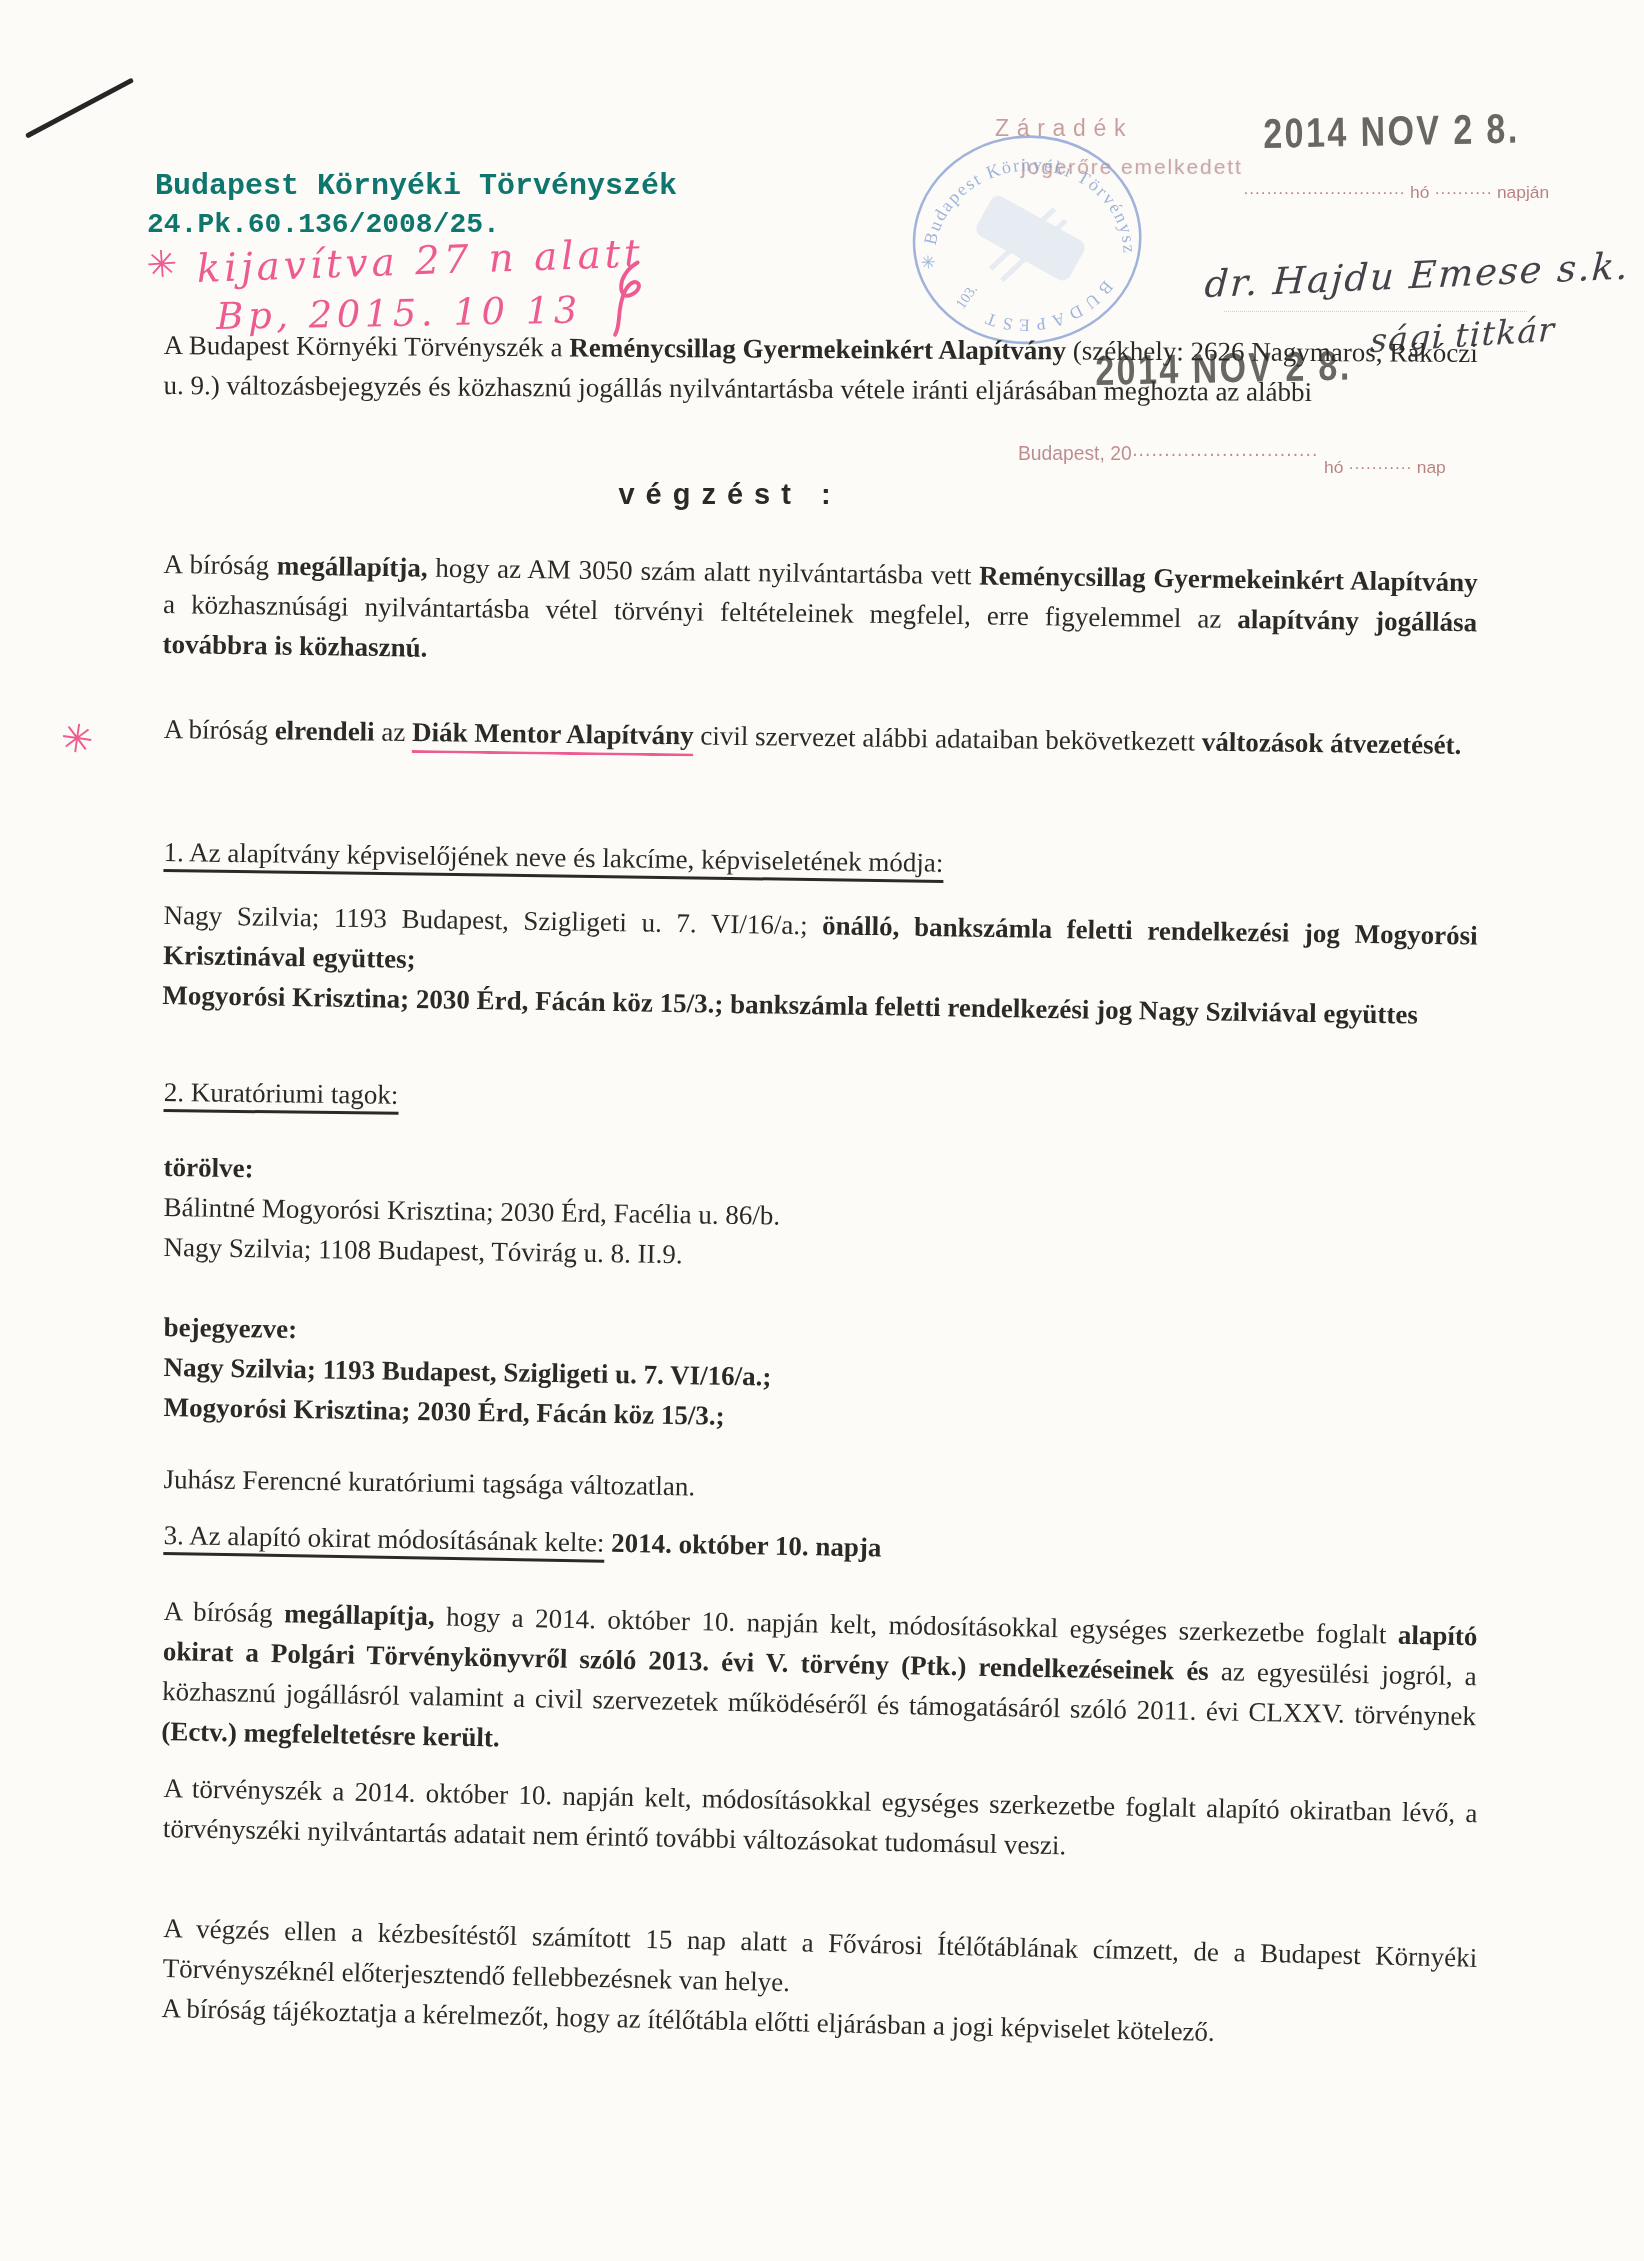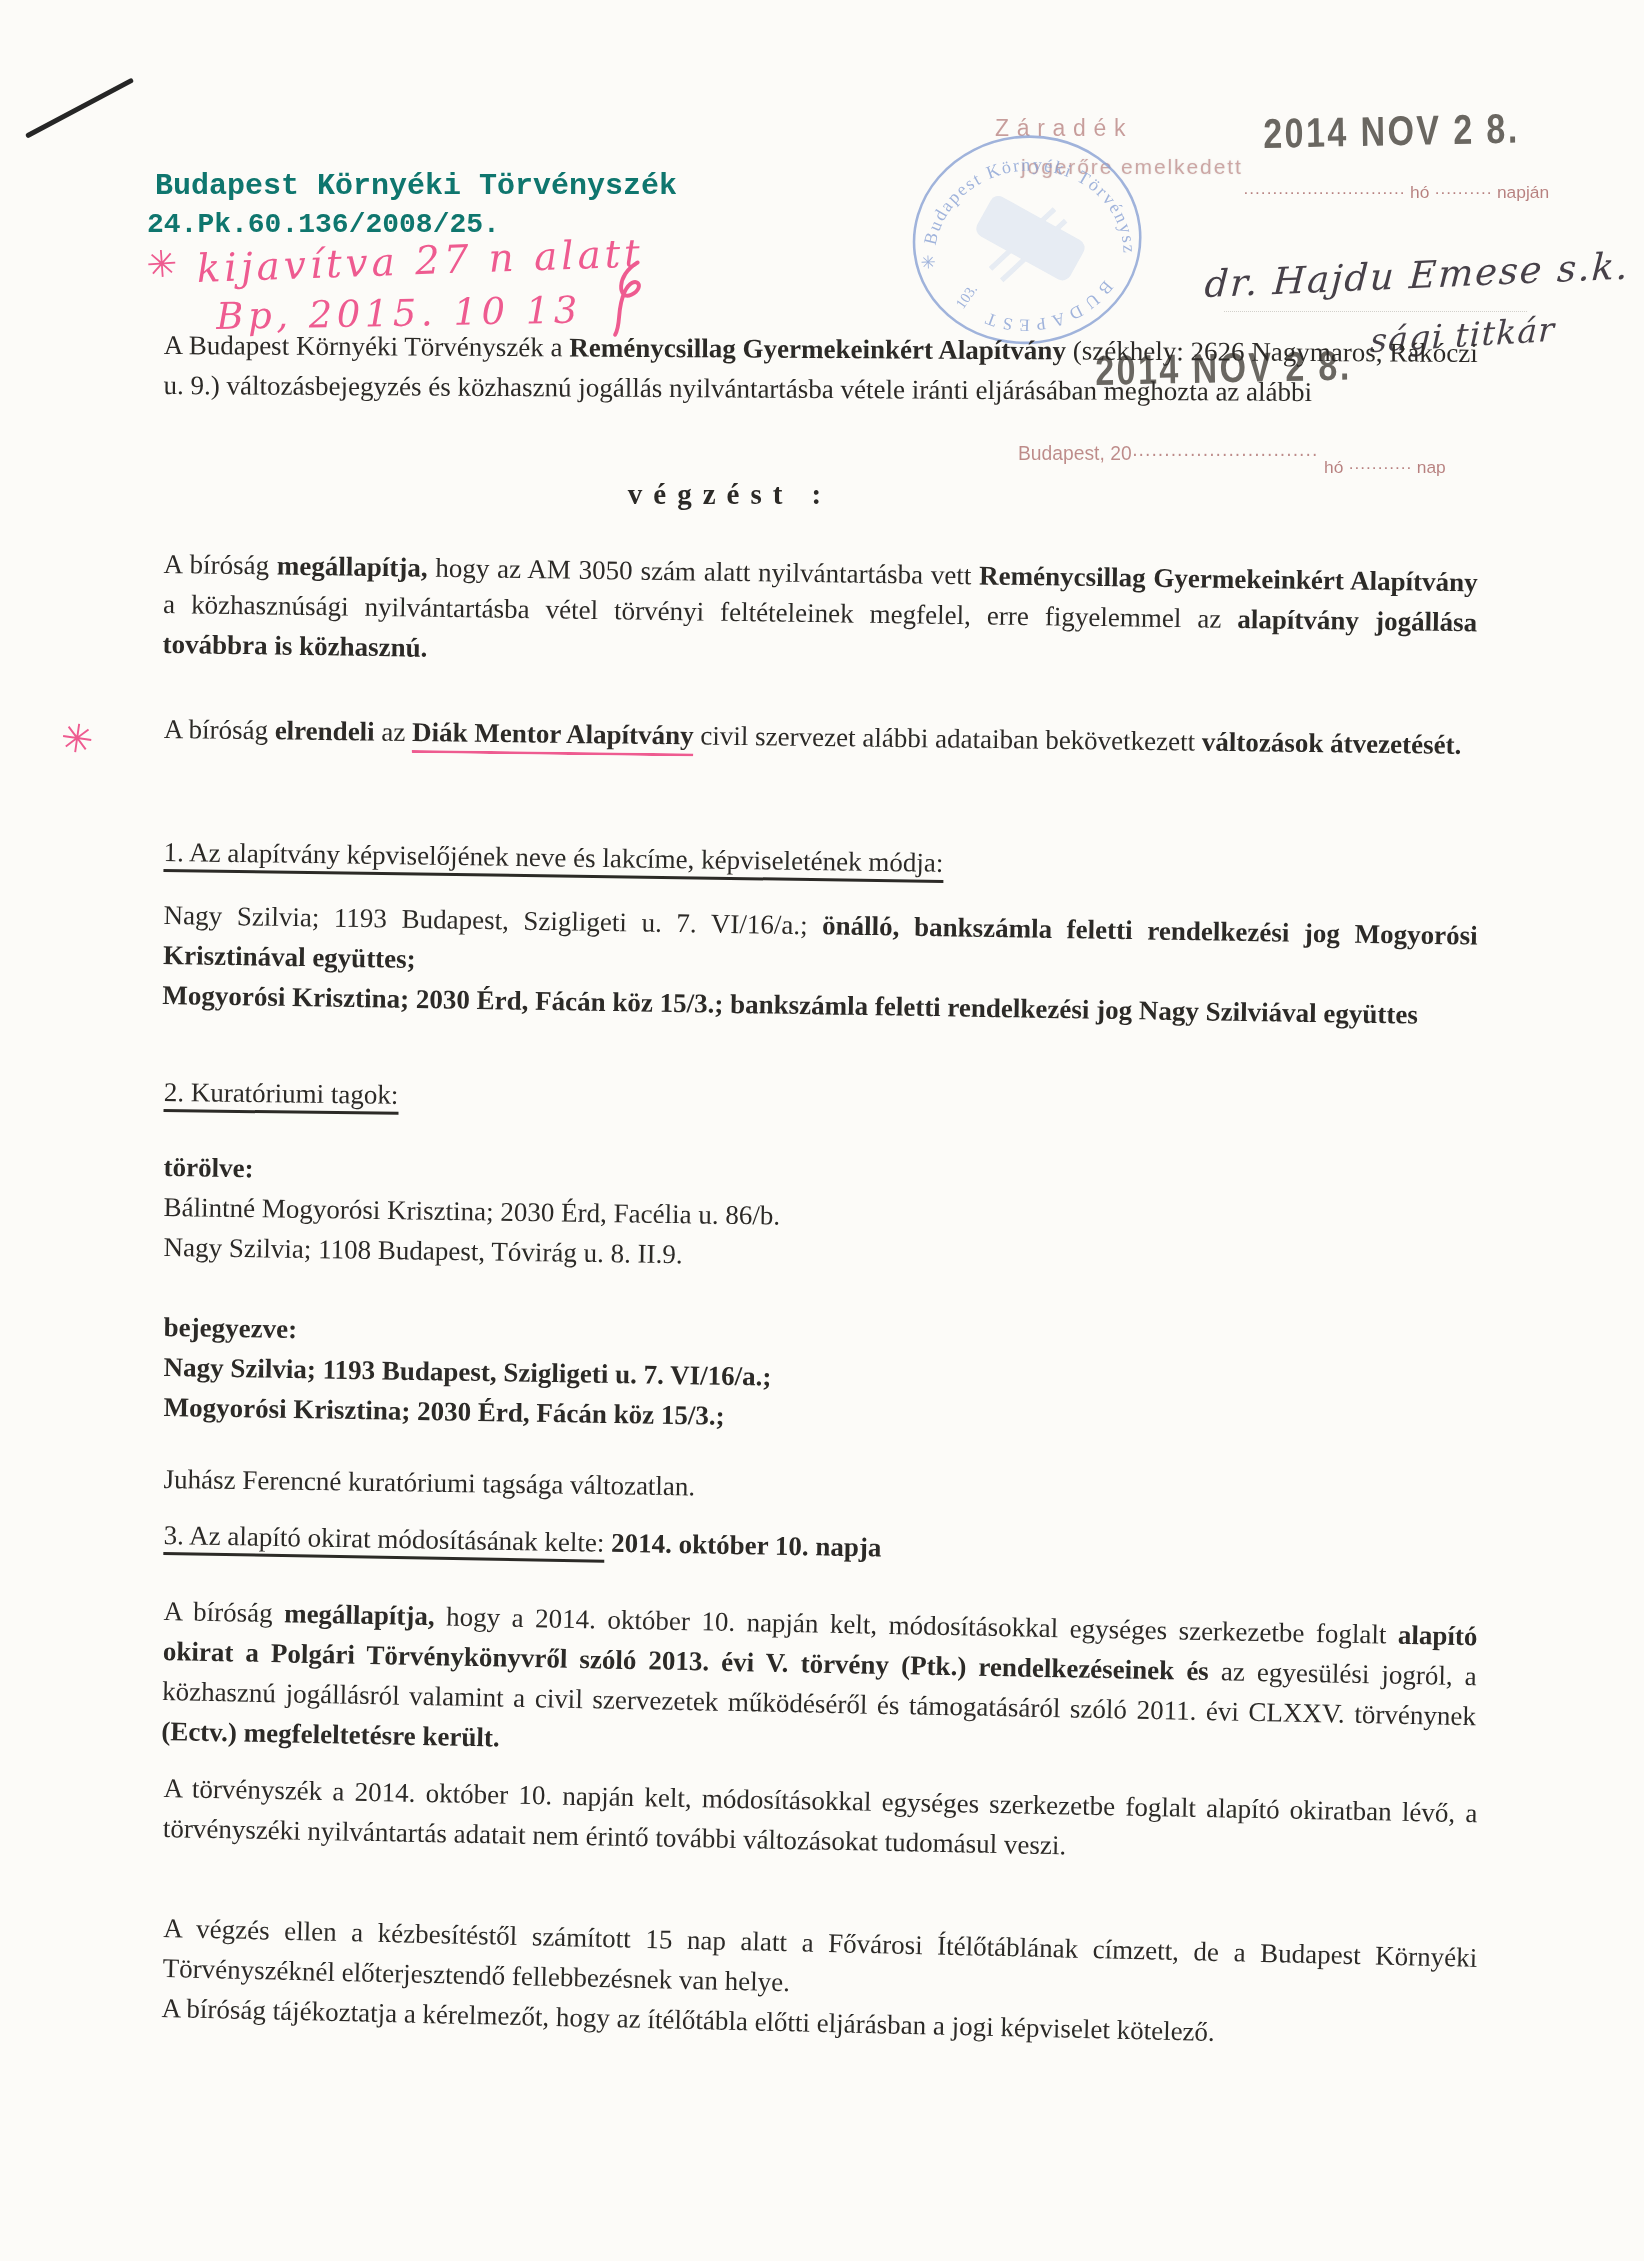--- a/index.html
+++ b/index.html
@@ -7,21 +7,21 @@
   .sheet{position:absolute;inset:0;background:#fcfbf8;}
   
   .para{position:absolute;left:164px;width:1314px;font-family:"Liberation Serif",serif;
         font-size:27px;line-height:40px;color:#2c2a27;text-align:justify;
         transform-origin:left top;}
   .line{position:absolute;left:164px;font-family:"Liberation Serif",serif;
         font-size:27px;line-height:40px;color:#2c2a27;white-space:nowrap;transform-origin:left top;}
   .b{font-weight:700;}
   .u-ink{border-bottom:3.2px solid #2c2a27;padding-bottom:1.9px;}
   .u-pink{border-bottom:3.2px solid #ee5b90;padding-bottom:2.6px;border-radius:1.3px;}
-  .vegzest{position:absolute;left:0;width:1460px;text-align:center;font-family:Liberation Serif, serif;
+  .vegzest{position:absolute;left:0;width:1460px;text-align:center;font-family:Liberation Sans, sans-serif;
         font-size:29px;font-weight:700;letter-spacing:11px;color:#2c2a27;}
   
   .hdr{position:absolute;font-family:Liberation Mono, monospace;font-weight:700;color:#0f766e;white-space:nowrap;}
   
   .pen{position:absolute;left:26px;top:134px;width:121px;height:4.5px;background:#262626;
        border-radius:2.6px;transform:rotate(-28deg);transform-origin:left center;}
   
   .pink{position:absolute;font-family:"DejaVu Serif",serif;font-style:italic;color:#ee5b90;
         white-space:nowrap;transform-origin:left top;}
   .pink-star{font-style:normal;font-family:"DejaVu Sans",sans-serif;}

